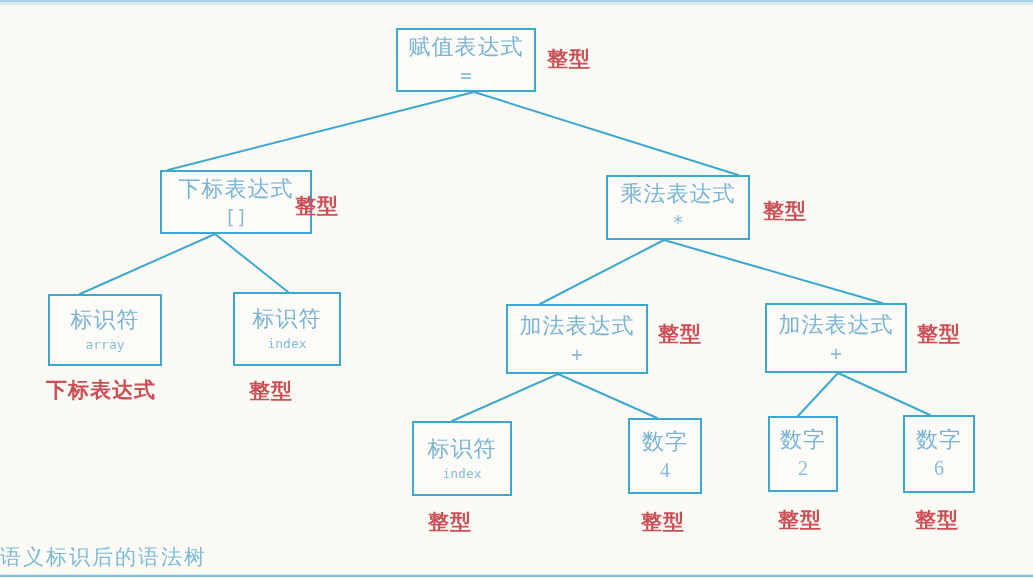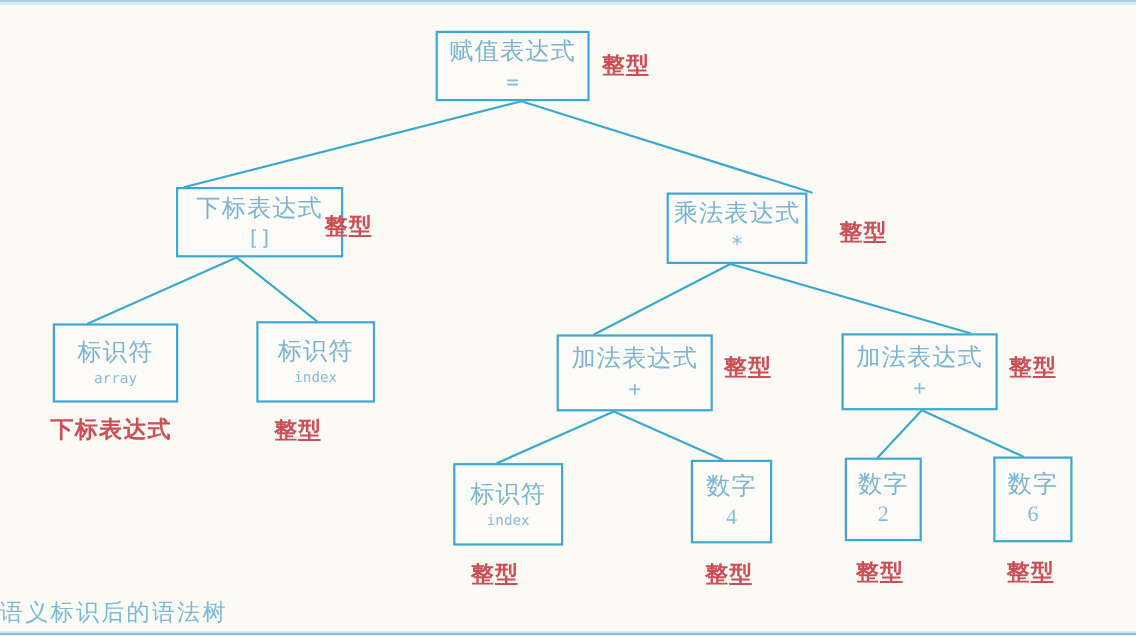--- a/index.html
+++ b/index.html
@@ -117,21 +117,21 @@
 
   <div id="nodes-layer">
       <div class="node" style="left: 396px; top: 28px; width: 140px; height: 64px;">
         <div class="nlabel">赋值表达式</div>
         <div class="nsym">=</div>
       </div>
       <div class="node" style="left: 160px; top: 170px; width: 152px; height: 64px;">
         <div class="nlabel">下标表达式</div>
         <div class="nsym">[]</div>
       </div>
-      <div class="node" style="left: 606px; top: 175px; width: 128px; height: 65px;">
+      <div class="node" style="left: 606px; top: 175px; width: 144px; height: 65px;">
         <div class="nlabel">乘法表达式</div>
         <div class="nsym">*</div>
       </div>
       <div class="node leaf" style="left: 48px; top: 294px; width: 114px; height: 72px;">
         <div class="nlabel">标识符</div>
         <div class="nsym">array</div>
       </div>
       <div class="node leaf" style="left: 233px; top: 292px; width: 108px; height: 74px;">
         <div class="nlabel">标识符</div>
         <div class="nsym">index</div>

